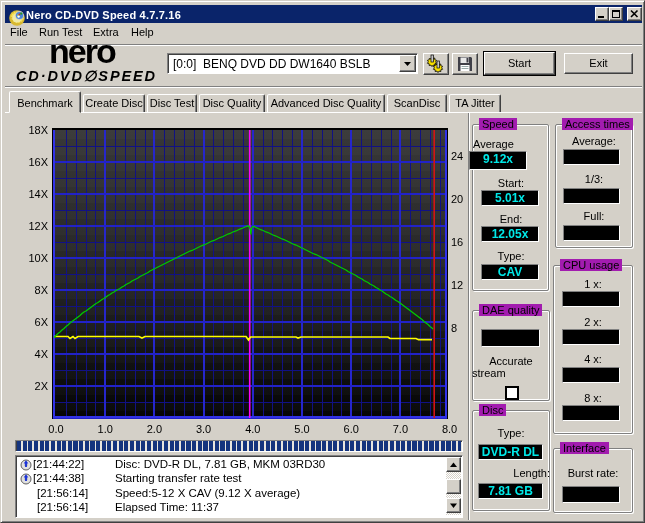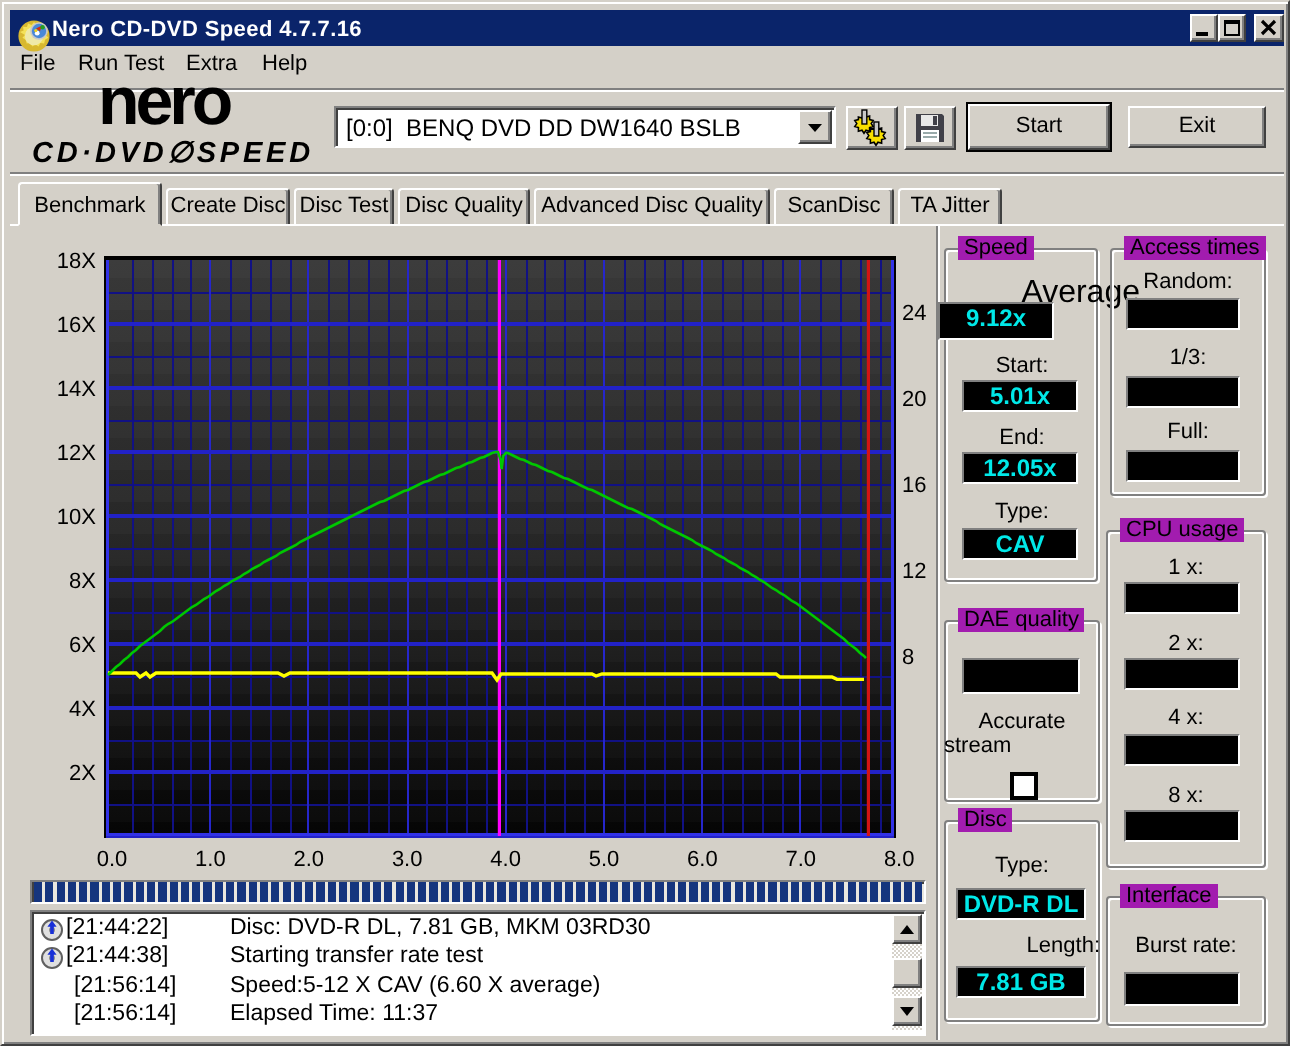--- a/index.html
+++ b/index.html
@@ -251,48 +251,48 @@
 <div class="row" style="top:2px"><svg class="abs" style="left:4px;top:1px" width="12" height="12" viewBox="0 0 12 12">
 <circle cx="6" cy="6" r="5" fill="#e0e0e0" stroke="#606060" stroke-width="1"></circle>
 <circle cx="6" cy="6" r="1.5" fill="#909090"></circle>
 <path d="M6 1.2 L8.3 4.4 H6.9 V8 H5.1 V4.4 H3.7 z" fill="#1830d8"></path>
 </svg><span class="ts" style="left:17px">[21:44:22]</span><span class="msg">Disc: DVD-R DL, 7.81 GB, MKM 03RD30</span></div>
 <div class="row" style="top:16px"><svg class="abs" style="left:4px;top:1px" width="12" height="12" viewBox="0 0 12 12">
 <circle cx="6" cy="6" r="5" fill="#e0e0e0" stroke="#606060" stroke-width="1"></circle>
 <circle cx="6" cy="6" r="1.5" fill="#909090"></circle>
 <path d="M6 1.2 L8.3 4.4 H6.9 V8 H5.1 V4.4 H3.7 z" fill="#1830d8"></path>
 </svg><span class="ts" style="left:17px">[21:44:38]</span><span class="msg">Starting transfer rate test</span></div>
-<div class="row" style="top:31px"><span class="ts" style="left:21px">[21:56:14]</span><span class="msg">Speed:5-12 X CAV (6.60 X average)</span></div>
+<div class="row" style="top:31px"><span class="ts" style="left:21px">[21:56:14]</span><span class="msg">Speed:5-12 X CAV (9.12 X average)</span></div>
 <div class="row" style="top:45px"><span class="ts" style="left:21px">[21:56:14]</span><span class="msg">Elapsed Time: 11:37</span></div>
 <div class="sbtn" style="right:1px;top:1px"><svg width="13" height="13">
           <path d="M6.5 4.5 L10 9 H3 z" fill="#000"></path>
         </svg></div>
 <div class="abs" style="right:1px;top:16px;width:15px;height:43px;background:repeating-conic-gradient(#ffffff 0 25%,#d6d2ca 0 50%) 0 0/2px 2px"></div>
 <div class="sbtn" style="right:1px;top:23px;border-color:#fff #404040 #404040 #fff"></div>
 <div class="sbtn" style="right:1px;bottom:4px"><svg width="13" height="13">
           <path d="M6.5 9 L10 4.5 H3 z" fill="#000"></path>
         </svg></div>
 </div>
 
 <div class="abs gb" style="left:471px;top:123px;width:77px;height:167px">
       <span class="lg">Speed</span>
     </div>
-<div class="abs" style="left:472px;top:137px;width:97px;text-align:right;font-size:16px;white-space:nowrap">Average</div>
+<div class="abs" style="left:472px;top:137px;width:97px;text-align:left;font-size:11px;white-space:nowrap">Average</div>
 <div class="bp" style="left:468px;top:150px;width:58px;height:19px;line-height:14px;font-size:12px">9.12x</div>
 <div class="abs" style="left:472px;top:176px;width:76px;text-align:center;font-size:11px;white-space:nowrap">Start:</div>
 <div class="bp" style="left:480px;top:189px;width:58px;height:16px;line-height:14px;font-size:12px">5.01x</div>
 <div class="abs" style="left:472px;top:212px;width:76px;text-align:center;font-size:11px;white-space:nowrap">End:</div>
 <div class="bp" style="left:480px;top:225px;width:58px;height:16px;line-height:14px;font-size:12px">12.05x</div>
 <div class="abs" style="left:472px;top:249px;width:76px;text-align:center;font-size:11px;white-space:nowrap">Type:</div>
 <div class="bp" style="left:480px;top:263px;width:58px;height:16px;line-height:14px;font-size:12px">CAV</div>
 
 <div class="abs gb" style="left:554px;top:123px;width:78px;height:124px">
       <span class="lg">Access times</span>
     </div>
-<div class="abs" style="left:554px;top:134px;width:78px;text-align:center;font-size:11px;white-space:nowrap">Random:</div>
+<div class="abs" style="left:554px;top:134px;width:78px;text-align:center;font-size:11px;white-space:nowrap">Average:</div>
 <div class="bp" style="left:562px;top:148px;width:57px;height:16px;line-height:14px;font-size:12px"></div>
 <div class="abs" style="left:554px;top:172px;width:78px;text-align:center;font-size:11px;white-space:nowrap">1/3:</div>
 <div class="bp" style="left:562px;top:187px;width:57px;height:16px;line-height:14px;font-size:12px"></div>
 <div class="abs" style="left:554px;top:209px;width:78px;text-align:center;font-size:11px;white-space:nowrap">Full:</div>
 <div class="bp" style="left:562px;top:224px;width:57px;height:16px;line-height:14px;font-size:12px"></div>
 
 <div class="abs gb" style="left:552px;top:264px;width:80px;height:169px">
       <span class="lg">CPU usage</span>
     </div>
 <div class="abs" style="left:552px;top:277px;width:80px;text-align:center;font-size:11px;white-space:nowrap">1 x:</div>

